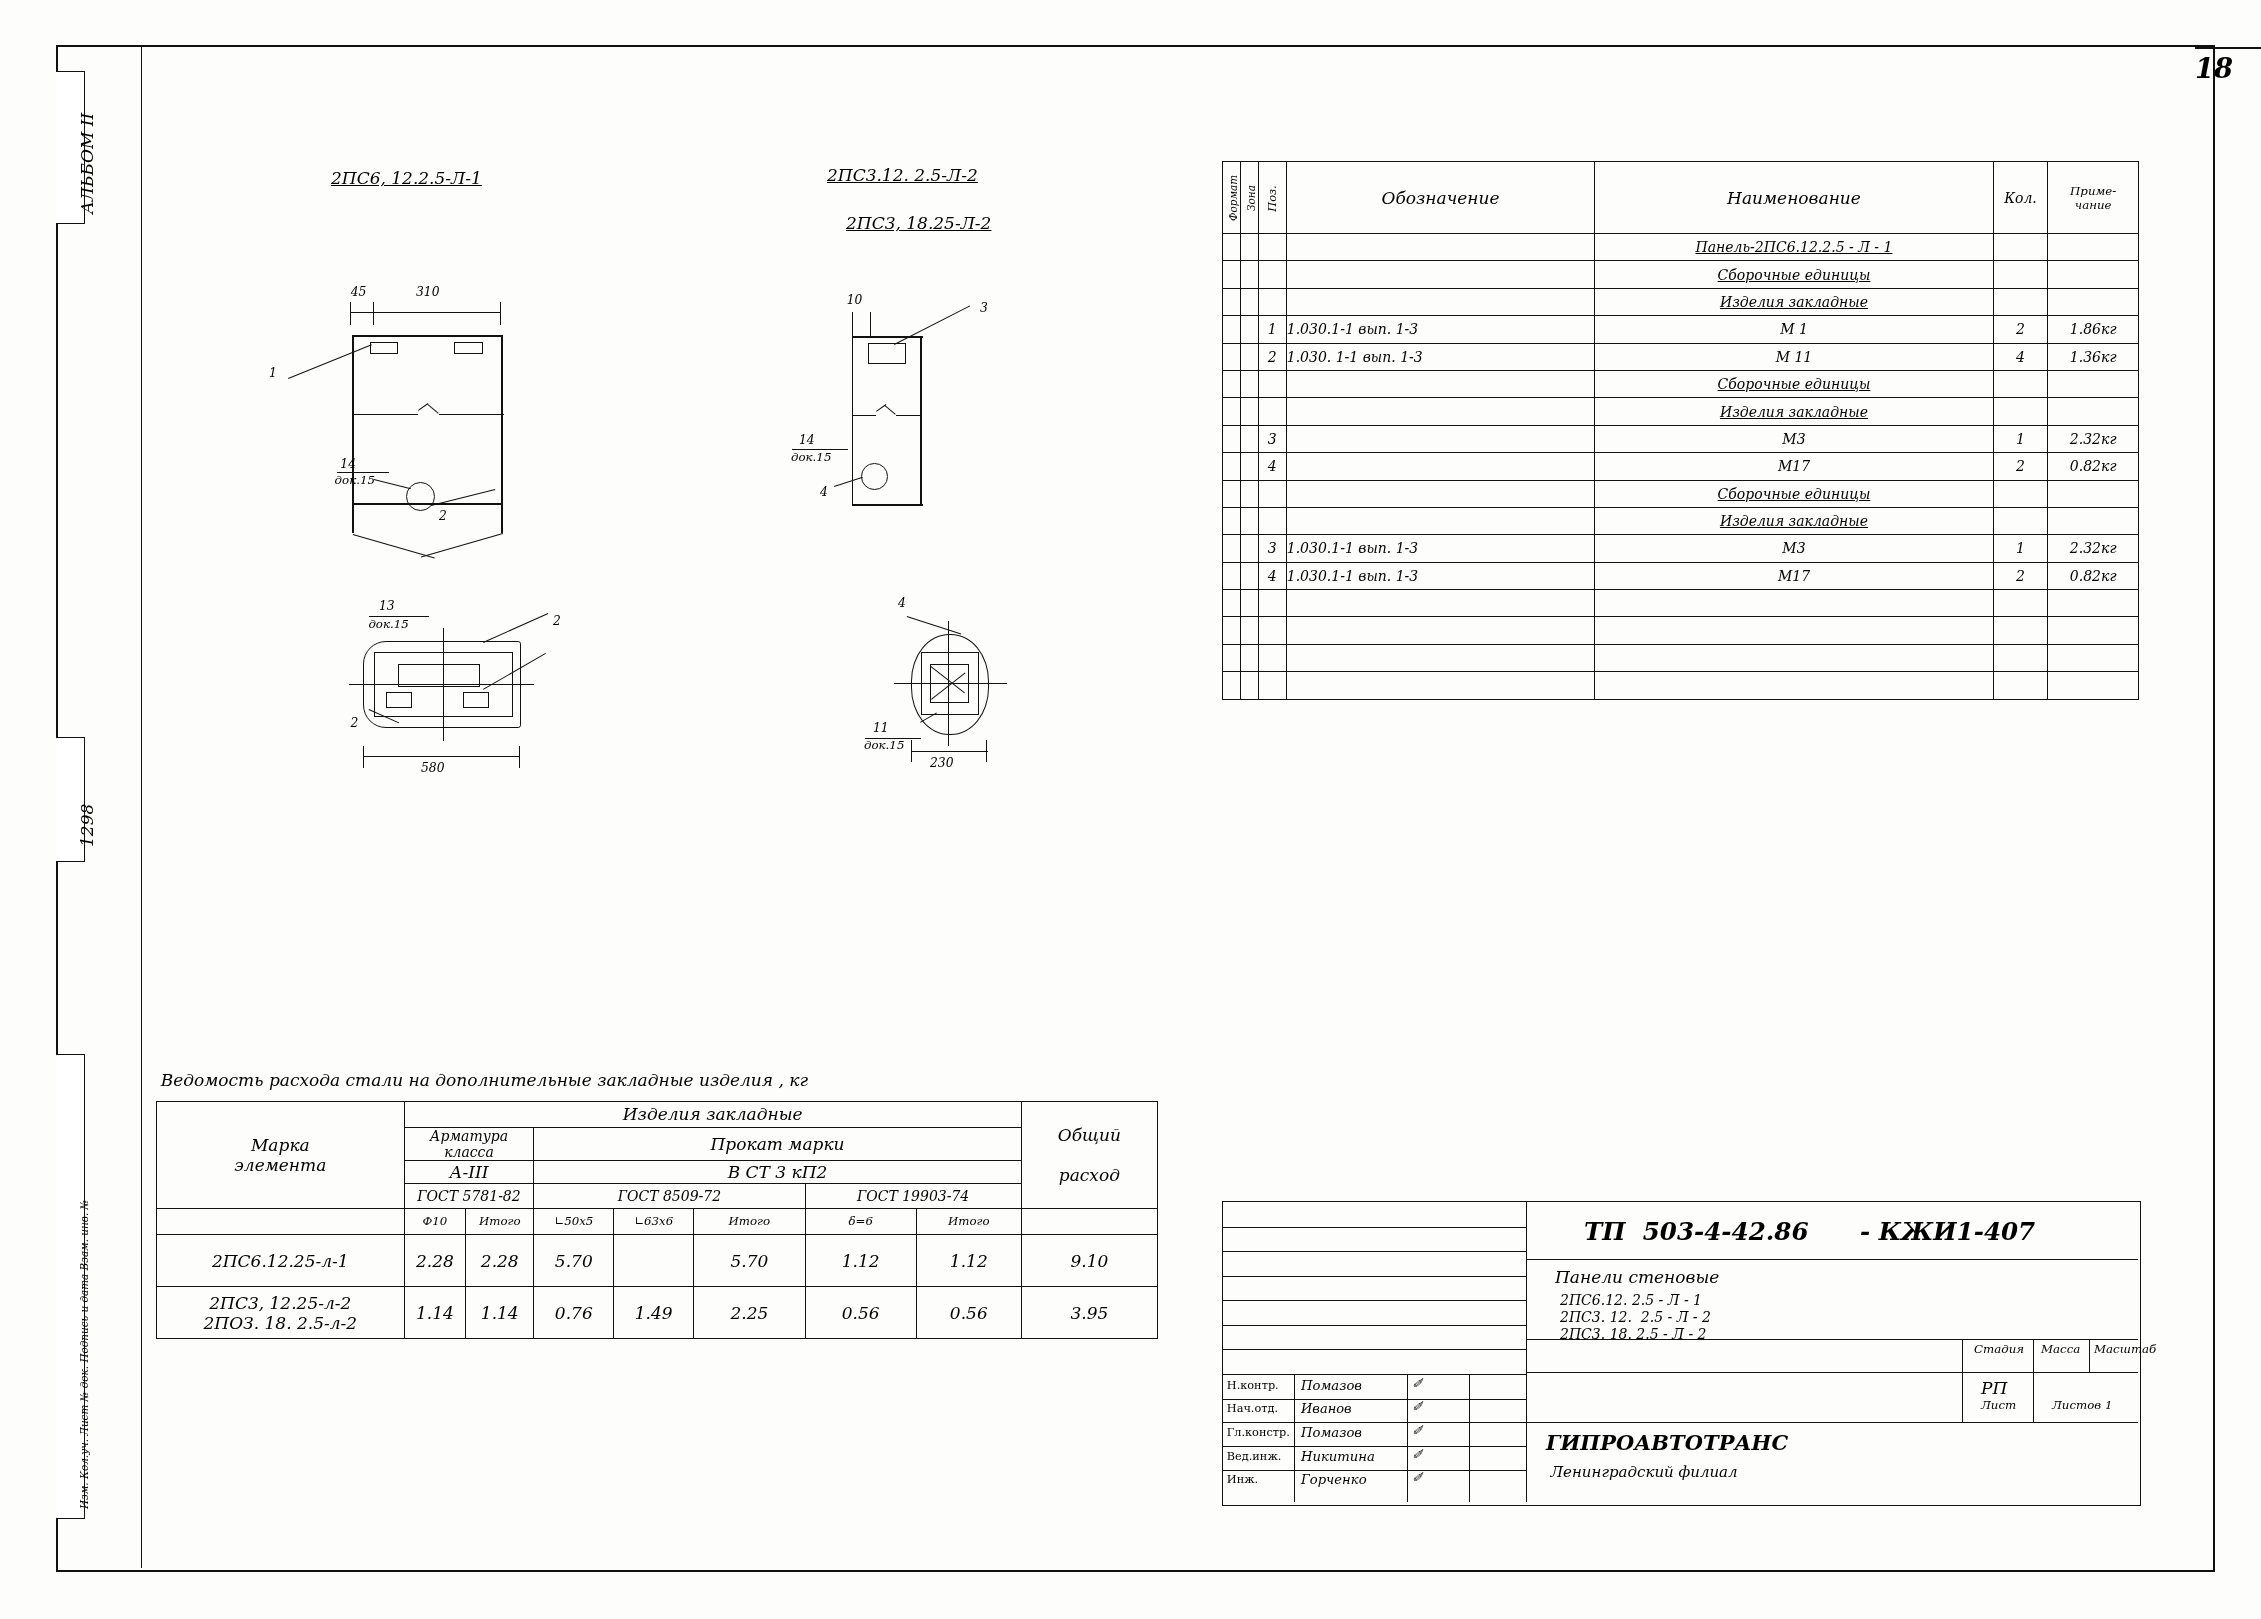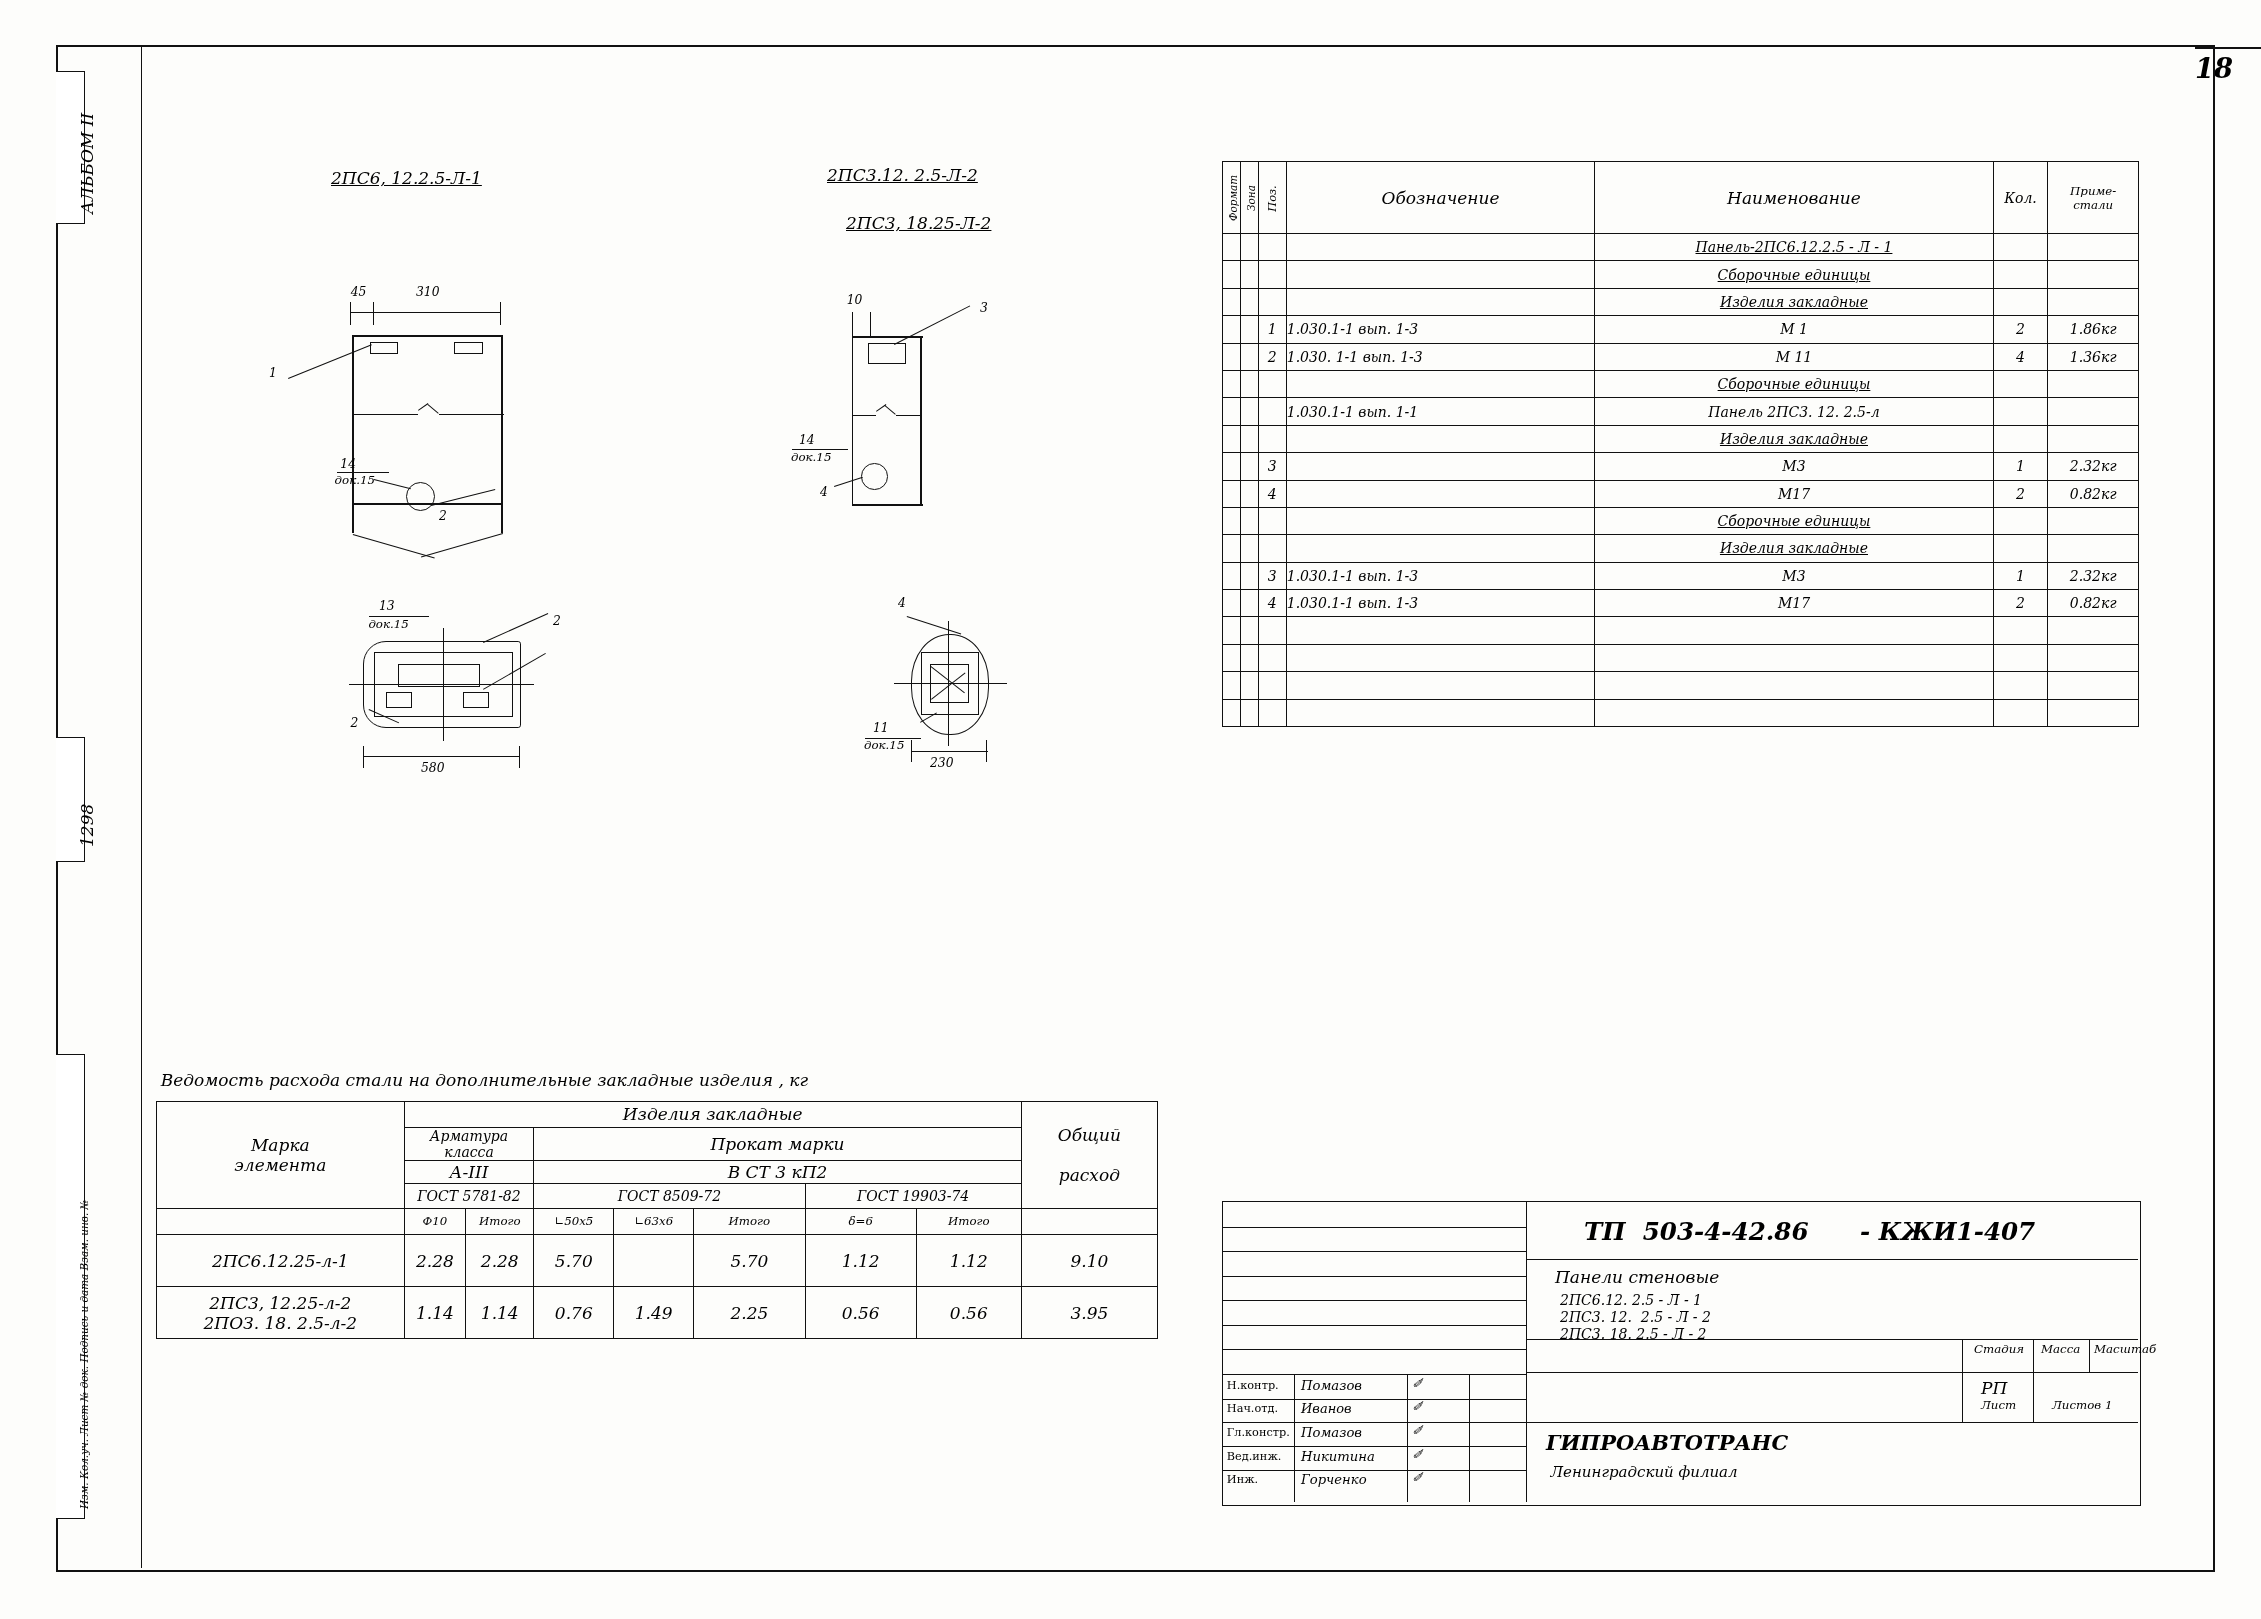--- a/index.html
+++ b/index.html
@@ -212,21 +212,21 @@
         </td>
         <td class="ctr">
           <div style="position:relative;height:71px;">
             <span style="position:absolute;left:-16px;top:30px;width:58px;display:block;transform:rotate(-90deg);font-size:11.3px;font-family:'DejaVu Serif',serif;font-style:italic;text-align:center;">Поз.</span>
           </div>
         </td>
         <td class="ctr hw-l">Обозначение</td>
         <td class="ctr hw-l">Наименование</td>
         <td class="ctr hw">Кол.</td>
         <td class="ctr hw-s" style="white-space:pre-line;">Приме-
-стали</td>
+чание</td>
       </tr>
     </thead>
     <tbody id="spec-body">
         <tr style="height: 27.4px;">
           <td class="ctr hw"><span></span></td>
           <td class="ctr hw"><span></span></td>
           <td class="ctr hw"><span></span></td>
           <td class="hw cellpad"><span></span></td>
           <td class="hw cellpad ctr"><span class="u">Панель-2ПС6.12.2.5 - Л - 1</span></td>
           <td class="ctr hw"><span></span></td>
@@ -267,29 +267,20 @@
           <td class="hw cellpad ctr"><span>М 11</span></td>
           <td class="ctr hw"><span>4</span></td>
           <td class="ctr hw"><span>1.36кг</span></td>
         </tr>
         <tr style="height: 27.4px;">
           <td class="ctr hw"><span></span></td>
           <td class="ctr hw"><span></span></td>
           <td class="ctr hw"><span></span></td>
           <td class="hw cellpad"><span></span></td>
           <td class="hw cellpad ctr"><span class="u">Сборочные единицы</span></td>
-          <td class="ctr hw"><span></span></td>
-          <td class="ctr hw"><span></span></td>
-        </tr>
-        <tr style="height: 27.4px;">
-          <td class="ctr hw"><span></span></td>
-          <td class="ctr hw"><span></span></td>
-          <td class="ctr hw"><span></span></td>
-          <td class="hw cellpad"><span>1.030.1-1  вып. 1-1</span></td>
-          <td class="hw cellpad ctr"><span>Панель 2ПС3. 12. 2.5-л</span></td>
           <td class="ctr hw"><span></span></td>
           <td class="ctr hw"><span></span></td>
         </tr>
         <tr style="height: 27.4px;">
           <td class="ctr hw"><span></span></td>
           <td class="ctr hw"><span></span></td>
           <td class="ctr hw"><span></span></td>
           <td class="hw cellpad"><span></span></td>
           <td class="hw cellpad ctr"><span class="u">Изделия закладные</span></td>
           <td class="ctr hw"><span></span></td>

